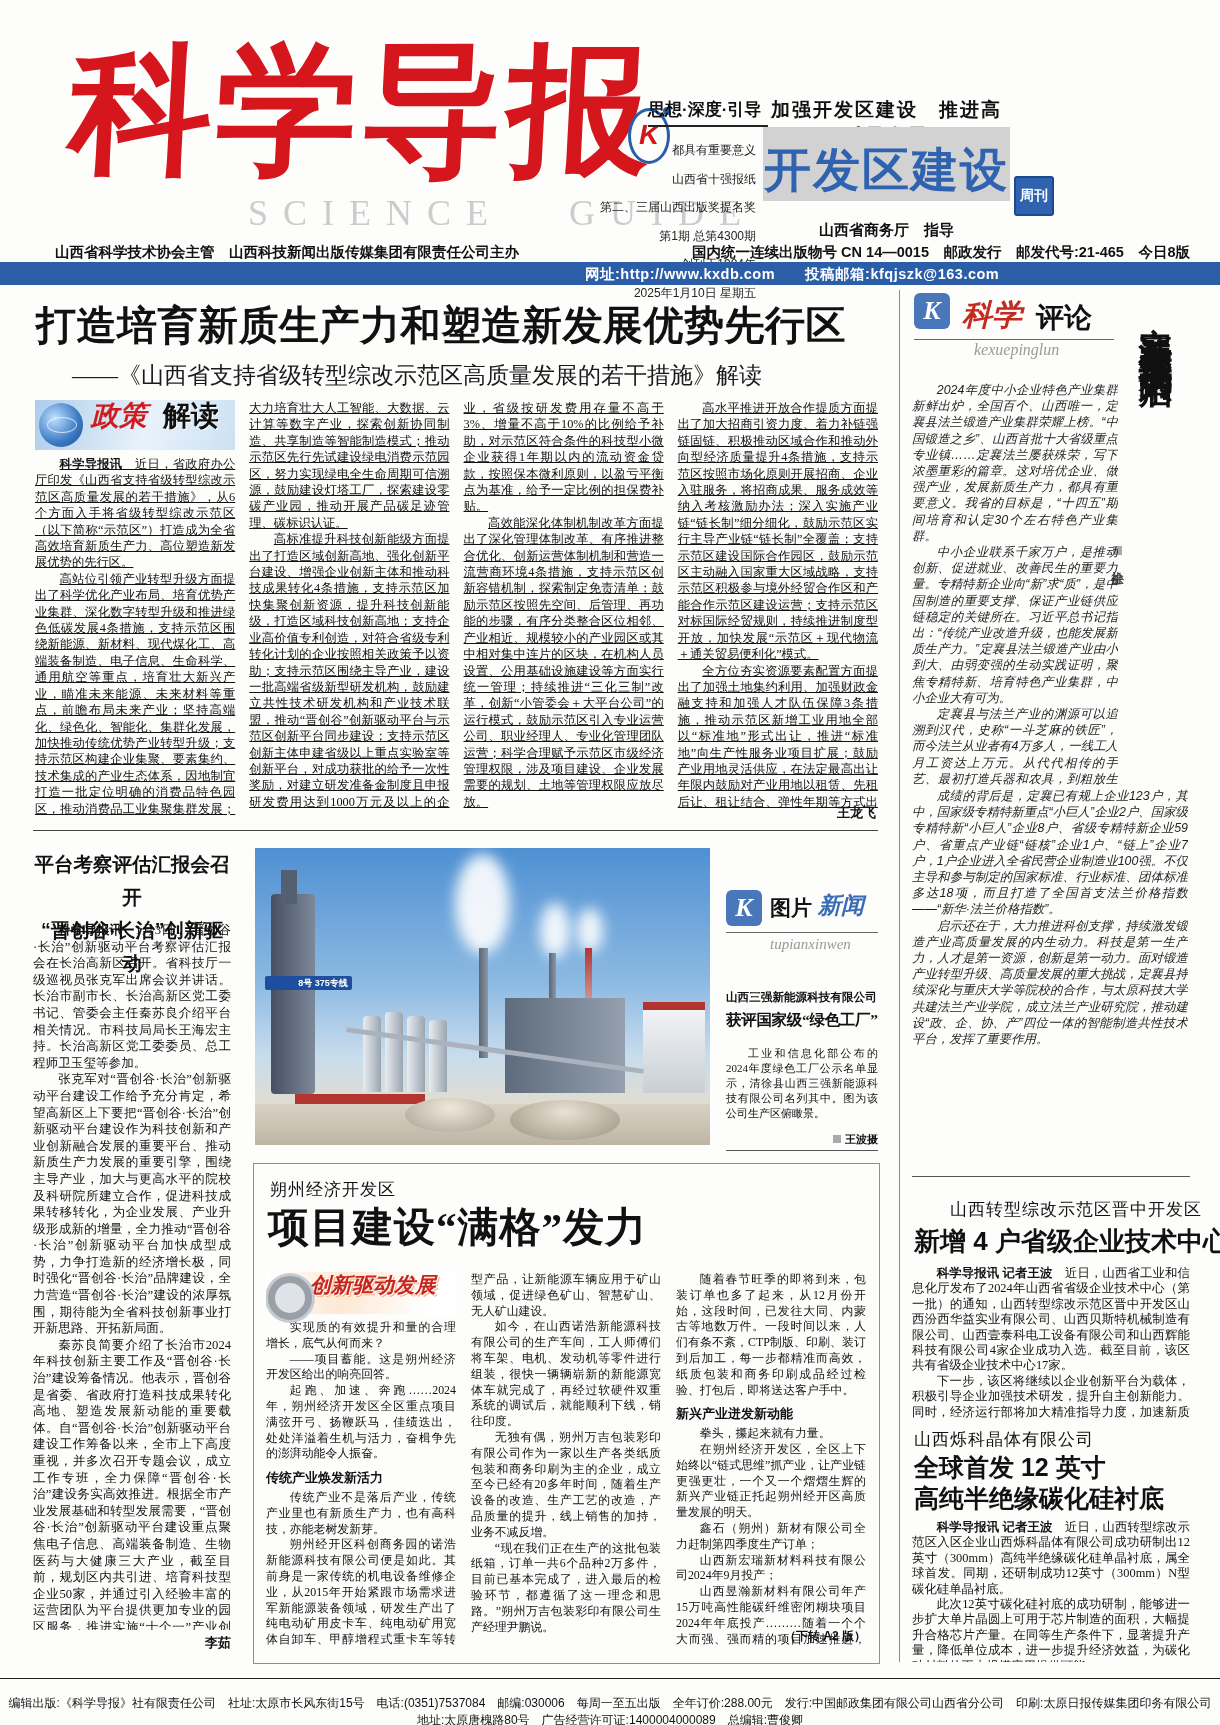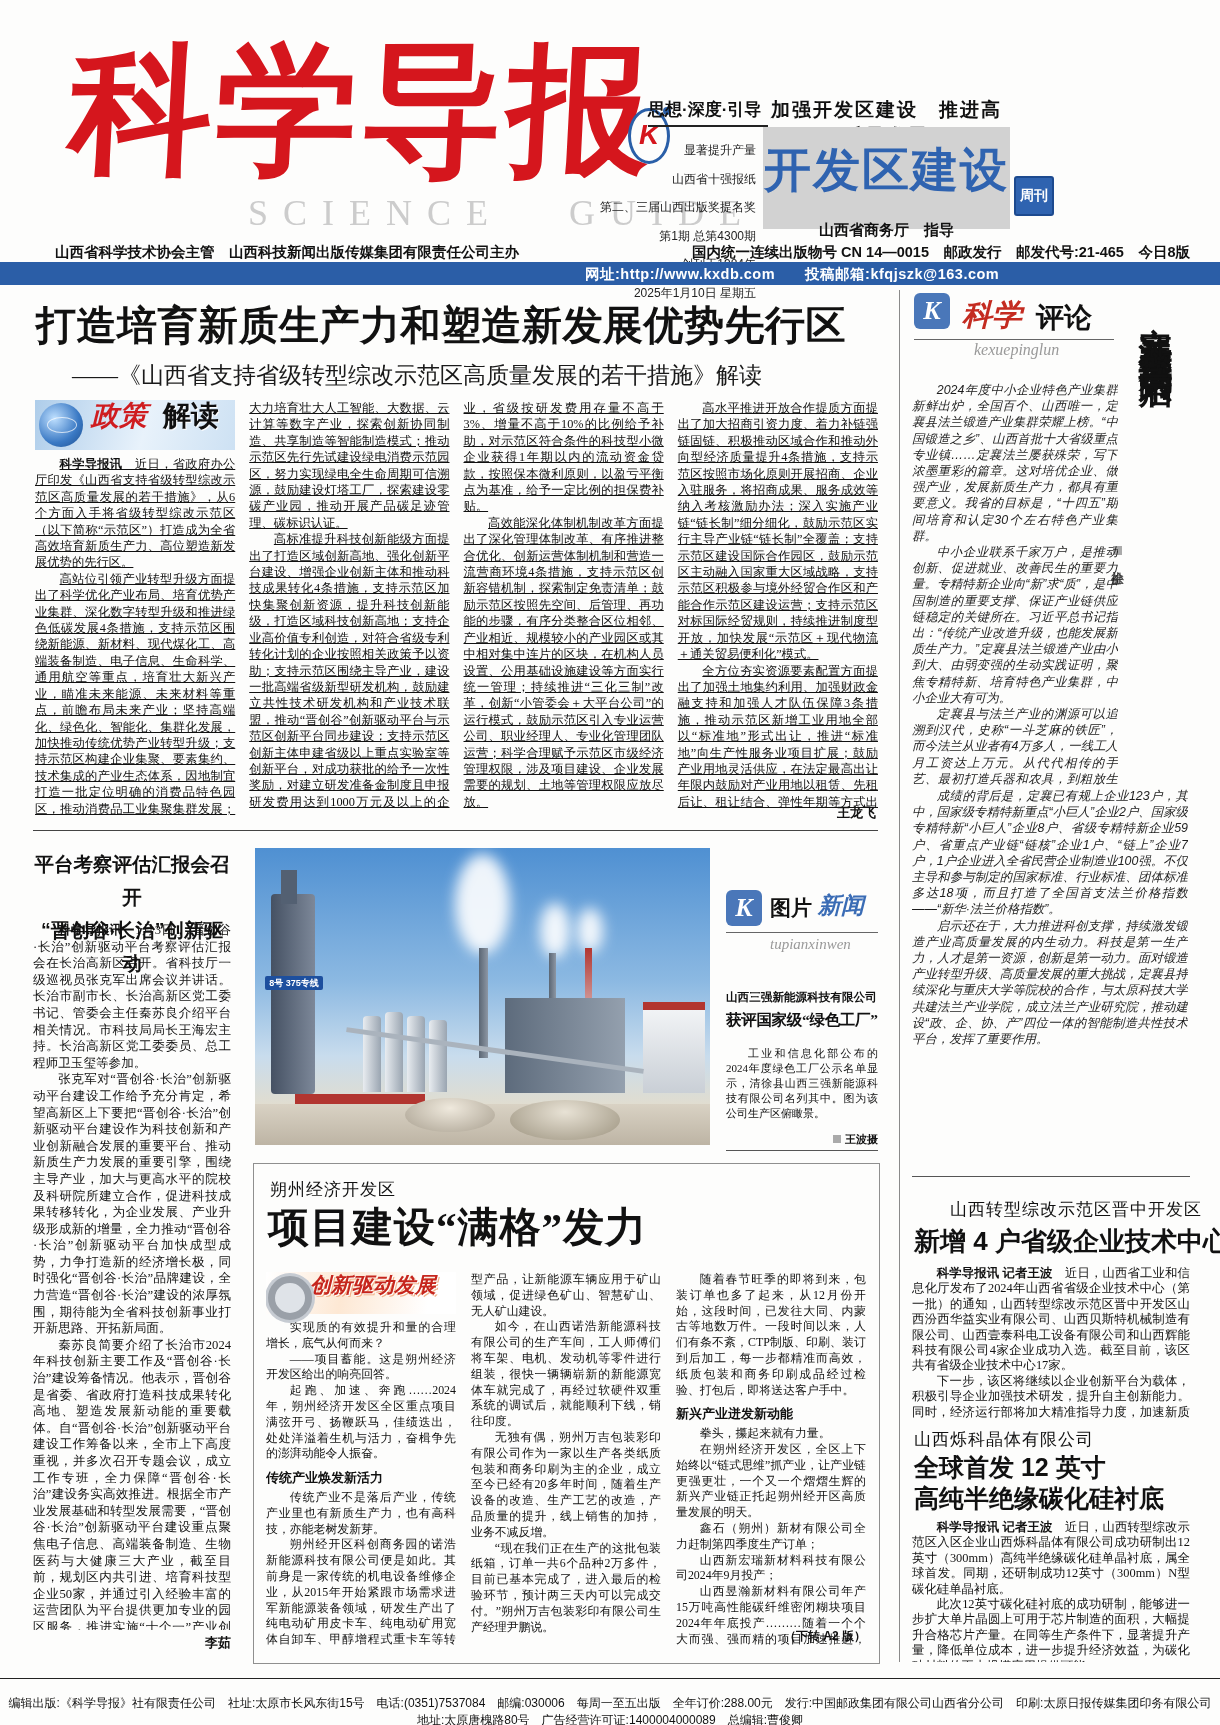--- a/index.html
+++ b/index.html
@@ -11,21 +11,21 @@
       font-size:142px;line-height:1;color:#d5161d;letter-spacing:4px;transform:skewX(-3deg);}
   #masthead-en{left:248px;top:192px;font-size:36px;letter-spacing:15px;word-spacing:42px;
       color:#cccccc;font-family:"Liberation Serif",serif;}
   #kx-badge{left:628px;top:108px;width:36px;height:50px;border:3px solid #2a5fa8;border-radius:50%;
       color:#d5161d;font-weight:900;font-style:italic;font-size:28px;text-align:center;line-height:48px;}
   #kx-badge .dot{position:absolute;right:-4px;top:-4px;width:8px;height:8px;background:#2a5fa8;border-radius:50%;}
   #mast-slogan{left:648px;top:98px;width:120px;font-size:17px;font-weight:bold;
       border-bottom:2px solid #222;padding-bottom:4px;white-space:nowrap;}
   #mast-cred{left:596px;top:130px;width:160px;text-align:right;font-size:12px;line-height:16.5px;color:#222;}
   #ed-slogan{left:763px;top:97px;width:247px;text-align:center;font-size:19px;font-weight:bold;letter-spacing:2px;}
-  #ed-box{left:763px;top:127px;width:247px;height:102px;background:#d2d2d2;text-align:center;}
+  #ed-box{left:763px;top:127px;width:247px;height:74px;background:#d2d2d2;text-align:center;}
   #ed-title{font-family:"Liberation Serif",serif;font-weight:900;font-size:47px;line-height:86px;
       color:#2f63b0;letter-spacing:2px;}
   #ed-seal{left:1014px;top:176px;width:36px;height:36px;background:#2f63b0;border:2px solid #1d4a8f;
       color:#fff;font-size:14px;font-weight:bold;text-align:center;line-height:34px;border-radius:3px;}
   #ed-guide{left:763px;top:221px;width:247px;text-align:center;font-size:15px;font-weight:bold;}
   #info-left{left:55px;top:243px;font-size:14.5px;font-weight:bold;}
   #info-right{right:30px;top:243px;font-size:14.5px;font-weight:bold;}
   #urlbar{left:0;top:262px;width:1220px;height:23px;background:#2b5ea7;}
   #urlbar span{position:absolute;left:585px;top:3px;color:#fff;font-size:14.5px;font-weight:bold;letter-spacing:.5px;}
   #rule-mid{left:33px;top:830px;width:845px;height:1px;background:#444;}
@@ -58,21 +58,21 @@
   #jcg-byline{left:33px;top:1634px;width:198px;text-align:right;font-size:13px;font-weight:bold;}
   
   #photo{left:255px;top:848px;width:455px;height:297px;overflow:hidden;
       background:linear-gradient(#4f90d2,#8cb9e2 45%,#c8dced 70%,#e3ddcd 88%,#d8cfc0);}
   #photo div{position:absolute;}
   .smoke{background:#fff;border-radius:50%;filter:blur(7px);opacity:.9;}
   .stack{background:linear-gradient(90deg,#5a6674,#8d97a4);}
   .tank{background:linear-gradient(90deg,#e8ecf0,#9aa5b1);border-radius:4px 4px 0 0;}
   .roof{background:#b23530;}
   #photo-sign{background:#1d4f9e;color:#fff;font-size:9px;line-height:14px;text-align:center;
-      border-radius:2px;font-weight:bold;}
+      border-radius:2px;font-weight:bold;padding-left:29px;}
   
   #tp-logo{left:726px;top:890px;width:152px;height:78px;}
   .kbox{position:absolute;width:36px;height:36px;background:#4a77b9;border-radius:6px;color:#fff;
       font-family:"Liberation Serif",serif;font-weight:900;font-size:26px;font-style:italic;
       text-align:center;line-height:36px;}
   #tp-logo .w1{position:absolute;left:44px;top:4px;font-size:21px;font-weight:900;}
   #tp-logo .w2{position:absolute;left:92px;top:0px;font-size:23px;font-weight:900;font-style:italic;
       color:#3a6cb5;font-family:"Liberation Serif",serif;}
   #tp-logo .line{position:absolute;left:0;top:42px;width:152px;height:1px;background:#666;}
   #tp-logo .py{position:absolute;left:44px;top:46px;font-size:15px;color:#999;font-style:italic;
@@ -136,21 +136,21 @@
   #footer{left:0;top:1688px;width:1220px;text-align:center;font-size:12px;color:#111;margin-top:7px;}
 </style>
 </head>
 <body>
 
 <div class="abs" id="masthead-cn">科学导报</div>
 <div class="abs" id="masthead-en">SCIENCE GUIDE</div>
 <div class="abs" id="kx-badge"><span>K</span><span class="dot"></span></div>
 <div class="abs" id="mast-slogan">思想·深度·引导</div>
 <div class="abs" id="mast-cred">
-    <p>显著提升产量</p>
+    <p>都具有重要意义</p>
     <p>山西省十强报纸</p>
     <p>第二、三届山西出版奖提名奖</p>
     <p>第1期 总第4300期</p>
     <p>创刊于1984年</p>
     <p>2025年1月10日 星期五</p>
   </div>
 <div class="abs" id="ed-slogan">加强开发区建设　推进高质量发展</div>
 <div class="abs" id="ed-box">
   <div id="ed-title">开发区建设</div>
 </div>
@@ -242,21 +242,21 @@
   </div>
   <div>
       <p>实现质的有效提升和量的合理增长，底气从何而来？</p>
       <p>——项目蓄能。这是朔州经济开发区给出的响亮回答。</p>
       <p>起跑、加速、奔跑……2024年，朔州经济开发区全区重点项目满弦开弓、扬鞭跃马，佳绩迭出，处处洋溢着生机与活力，奋楫争先的澎湃动能令人振奋。</p>
       <p class="subhead">传统产业焕发新活力</p>
       <p>传统产业不是落后产业，传统产业里也有新质生产力，也有高科技，亦能老树发新芽。</p>
       <p>朔州经开区科创商务园的诺浩新能源科技有限公司便是如此。其前身是一家传统的机电设备维修企业，从2015年开始紧跟市场需求进军新能源装备领域，研发生产出了纯电动矿用皮卡车、纯电动矿用宽体自卸车、甲醇增程式重卡车等转型产品，让新能源车辆应用于矿山领域，促进绿色矿山、智慧矿山、无人矿山建设。</p>
       <p>如今，在山西诺浩新能源科技有限公司的生产车间，工人师傅们将车架、电机、发动机等零件进行组装，很快一辆辆崭新的新能源宽体车就完成了，再经过软硬件双重系统的调试后，就能顺利下线，销往印度。</p>
       <p>无独有偶，朔州万吉包装彩印有限公司作为一家以生产各类纸质包装和商务印刷为主的企业，成立至今已经有20多年时间，随着生产设备的改造、生产工艺的改造，产品质量的提升，线上销售的加持，业务不减反增。</p>
-      <p>“现在我们正在生产的这批包装纸箱，订单一共6个品种2万多件，目前已基本完成了，进入最后的检验环节，预计两三天内可以完成交付。”朔州万吉包装彩印有限公司生产经理尹鹏说。</p>
+      <p>“现在我们正在生产的这批包装纸箱，订单一共6个品种2万多件，目前已基本完成了，进入最后的检验环节，都遵循了这一理念和思路。”朔州万吉包装彩印有限公司生产经理尹鹏说。</p>
       <p>随着春节旺季的即将到来，包装订单也多了起来，从12月份开始，这段时间，已发往大同、内蒙古等地数万件。一段时间以来，人们有条不紊，CTP制版、印刷、装订到后加工，每一步都精准而高效，纸质包装和商务印刷成品经过检验、打包后，即将送达客户手中。</p>
       <p class="subhead">新兴产业迸发新动能</p>
       <p>拳头，攥起来就有力量。</p>
       <p>在朔州经济开发区，全区上下始终以“链式思维”抓产业，让产业链更强更壮，一个又一个熠熠生辉的新兴产业链正托起朔州经开区高质量发展的明天。</p>
       <p>鑫石（朔州）新材有限公司全力赶制第四季度生产订单；</p>
       <p>山西新宏瑞新材料科技有限公司2024年9月投产；</p>
       <p>山西昱瀚新材料有限公司年产15万吨高性能碳纤维密闭糊块项目2024年年底投产………随着一个个大而强、强而精的项目加速推进，朔州经济开发区的项目建设正呈现千帆竞发之势。</p>
     </div>
 </div>
 <div class="abs" id="sz-cont">（下转 A2 版）</div>

